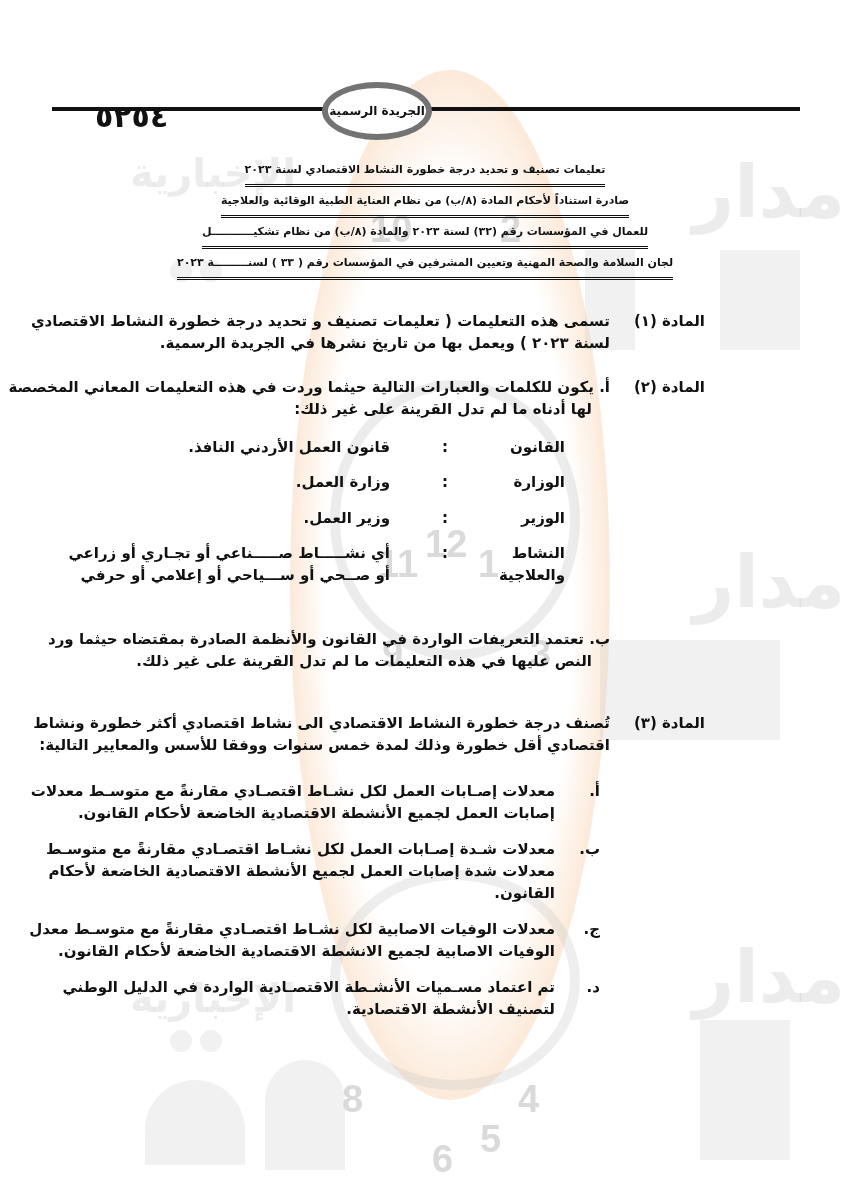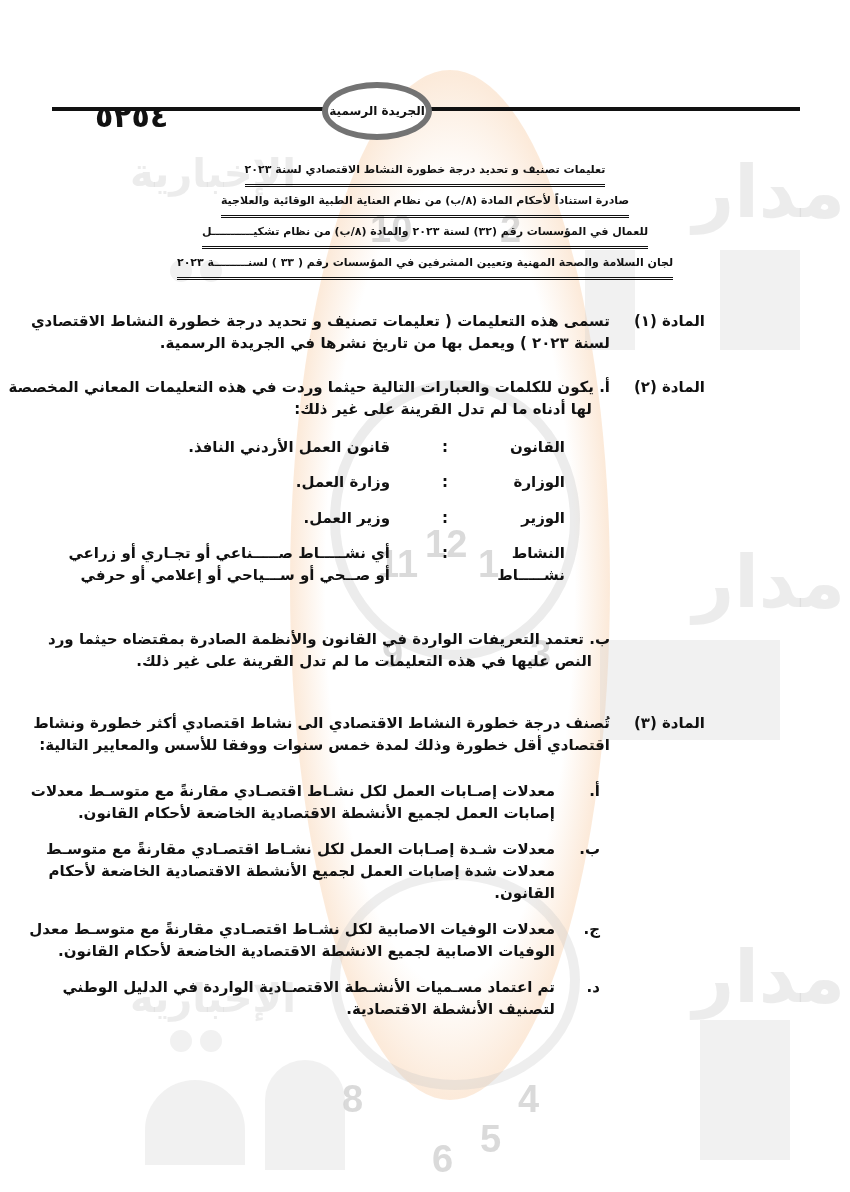--- a/index.html
+++ b/index.html
@@ -144,21 +144,21 @@
     <span class="def-colon">:</span>
     <span class="def-value">وزارة العمل.</span>
   </div>
   <div class="def-row" style="top:509px;right:0;width:850px;">
     <span class="def-term">الوزير</span>
     <span class="def-colon">:</span>
     <span class="def-value">وزير العمل.</span>
   </div>
   <div class="def-row" style="top:544px;right:0;width:850px;height:70px;">
     <span class="def-term" style="top:0;">النشاط</span>
-    <span class="def-term" style="top:22px;">نشـــــاط</span>
+    <span class="def-term" style="top:22px;">والعلاجية</span>
     <span class="def-colon" style="top:0;">:</span>
     <span class="def-value" style="top:0;right:460px;">أي نشـــــاط صـــــناعي أو تجـاري أو زراعي</span>
     <span class="def-value" style="top:22px;right:460px;">أو صــحي أو ســـياحي أو إعلامي أو حرفي</span>
   </div>
 
   <div class="para" style="top:628px;">
     <span class="ln">ب. تعتمد التعريفات الواردة في القانون والأنظمة الصادرة بمقتضاه حيثما ورد</span>
     <span class="ln" style="padding-right:18px;">النص عليها في هذه التعليمات ما لم تدل القرينة على غير ذلك.</span>
   </div>
 

